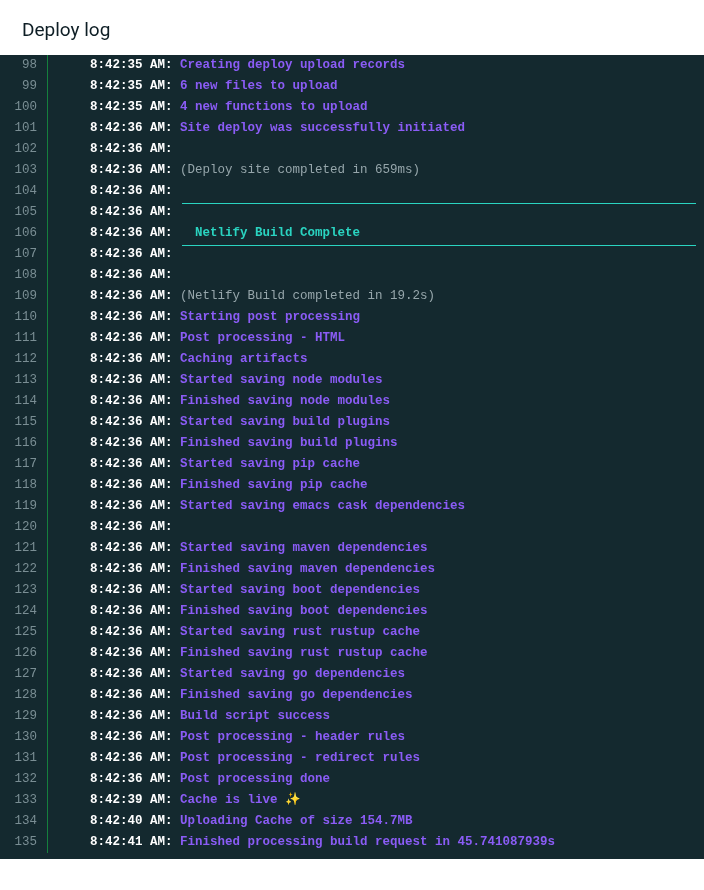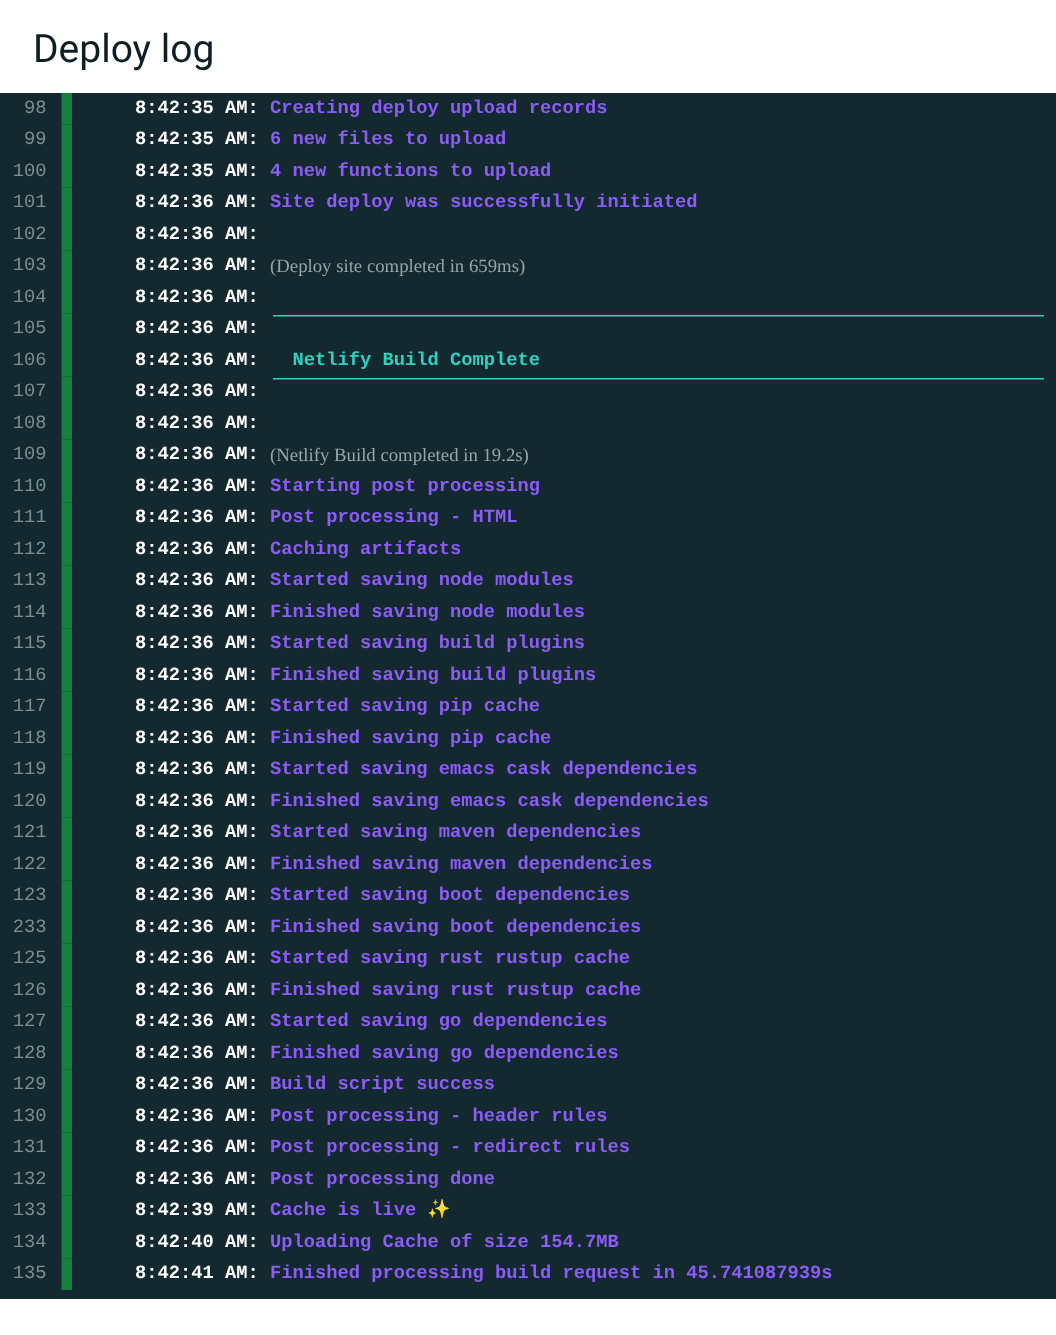--- a/index.html
+++ b/index.html
@@ -6,21 +6,21 @@
   body {
     font-family: -apple-system, BlinkMacSystemFont, "Segoe UI", Roboto, sans-serif;
     background: #ffffff;
     width: 704px;
   }
   .header {
     padding: 18px 22px 14px 22px;
     background: #ffffff;
   }
   .header h1 {
-    font-size: 26px;
+    font-size: 19px;
     font-weight: 400;
     color: #0e1e25;
   }
   .log-container {
     background: #14292f;
     font-family: "SFMono-Regular", Consolas, "Liberation Mono", Menlo, monospace;
     font-size: 12.5px;
     line-height: 21px;
     color: #e8e8e8;
     padding-bottom: 6px;
@@ -30,42 +30,41 @@
     align-items: center;
     min-height: 21px;
     white-space: pre;
   }
   .ln {
     display: inline-block;
     width: 48px;
     text-align: right;
     padding-right: 10px;
     color: #7a8e94;
-    border-right: 7px solid #15803d;
+    border-right: 1px solid #15803d;
     flex-shrink: 0;
     user-select: none;
   }
   .content {
     padding-left: 42px;
     display: flex;
     flex: 1;
     overflow: hidden;
   }
   .ts {
     color: #ffffff;
     font-weight: 700;
   }
   .msg {
     color: #8b5cf6;
     font-weight: 700;
   }
   .msg-dim {
     color: #96a6ab;
     font-weight: 400;
-    font-family: Liberation Serif, serif;
   }
   .msg-teal {
     color: #2ad4c1;
     font-weight: 700;
   }
   .rule {
     display: inline-block;
     height: 1px;
     background: #2ad4c1;
     flex: 1;
@@ -100,25 +99,25 @@
     <div class="log-line"><span class="ln">110</span><span class="content"><span class="ts">8:42:36 AM: </span><span class="msg">Starting post processing</span></span></div>
     <div class="log-line"><span class="ln">111</span><span class="content"><span class="ts">8:42:36 AM: </span><span class="msg">Post processing - HTML</span></span></div>
     <div class="log-line"><span class="ln">112</span><span class="content"><span class="ts">8:42:36 AM: </span><span class="msg">Caching artifacts</span></span></div>
     <div class="log-line"><span class="ln">113</span><span class="content"><span class="ts">8:42:36 AM: </span><span class="msg">Started saving node modules</span></span></div>
     <div class="log-line"><span class="ln">114</span><span class="content"><span class="ts">8:42:36 AM: </span><span class="msg">Finished saving node modules</span></span></div>
     <div class="log-line"><span class="ln">115</span><span class="content"><span class="ts">8:42:36 AM: </span><span class="msg">Started saving build plugins</span></span></div>
     <div class="log-line"><span class="ln">116</span><span class="content"><span class="ts">8:42:36 AM: </span><span class="msg">Finished saving build plugins</span></span></div>
     <div class="log-line"><span class="ln">117</span><span class="content"><span class="ts">8:42:36 AM: </span><span class="msg">Started saving pip cache</span></span></div>
     <div class="log-line"><span class="ln">118</span><span class="content"><span class="ts">8:42:36 AM: </span><span class="msg">Finished saving pip cache</span></span></div>
     <div class="log-line"><span class="ln">119</span><span class="content"><span class="ts">8:42:36 AM: </span><span class="msg">Started saving emacs cask dependencies</span></span></div>
-    <div class="log-line"><span class="ln">120</span><span class="content"><span class="ts">8:42:36 AM: </span><span class="msg">Finished saving emacs cask dependencies</span></span></div>
+    <div class="log-line"><span class="ln">120</span><span class="content"><span class="ts">8:42:36 AM: </span></span></div>
     <div class="log-line"><span class="ln">121</span><span class="content"><span class="ts">8:42:36 AM: </span><span class="msg">Started saving maven dependencies</span></span></div>
     <div class="log-line"><span class="ln">122</span><span class="content"><span class="ts">8:42:36 AM: </span><span class="msg">Finished saving maven dependencies</span></span></div>
     <div class="log-line"><span class="ln">123</span><span class="content"><span class="ts">8:42:36 AM: </span><span class="msg">Started saving boot dependencies</span></span></div>
-    <div class="log-line"><span class="ln">233</span><span class="content"><span class="ts">8:42:36 AM: </span><span class="msg">Finished saving boot dependencies</span></span></div>
+    <div class="log-line"><span class="ln">124</span><span class="content"><span class="ts">8:42:36 AM: </span><span class="msg">Finished saving boot dependencies</span></span></div>
     <div class="log-line"><span class="ln">125</span><span class="content"><span class="ts">8:42:36 AM: </span><span class="msg">Started saving rust rustup cache</span></span></div>
     <div class="log-line"><span class="ln">126</span><span class="content"><span class="ts">8:42:36 AM: </span><span class="msg">Finished saving rust rustup cache</span></span></div>
     <div class="log-line"><span class="ln">127</span><span class="content"><span class="ts">8:42:36 AM: </span><span class="msg">Started saving go dependencies</span></span></div>
     <div class="log-line"><span class="ln">128</span><span class="content"><span class="ts">8:42:36 AM: </span><span class="msg">Finished saving go dependencies</span></span></div>
     <div class="log-line"><span class="ln">129</span><span class="content"><span class="ts">8:42:36 AM: </span><span class="msg">Build script success</span></span></div>
     <div class="log-line"><span class="ln">130</span><span class="content"><span class="ts">8:42:36 AM: </span><span class="msg">Post processing - header rules</span></span></div>
     <div class="log-line"><span class="ln">131</span><span class="content"><span class="ts">8:42:36 AM: </span><span class="msg">Post processing - redirect rules</span></span></div>
     <div class="log-line"><span class="ln">132</span><span class="content"><span class="ts">8:42:36 AM: </span><span class="msg">Post processing done</span></span></div>
     <div class="log-line"><span class="ln">133</span><span class="content"><span class="ts">8:42:39 AM: </span><span class="msg">Cache is live </span><span class="sparkle">✨</span></span></div>
     <div class="log-line"><span class="ln">134</span><span class="content"><span class="ts">8:42:40 AM: </span><span class="msg">Uploading Cache of size 154.7MB</span></span></div>

